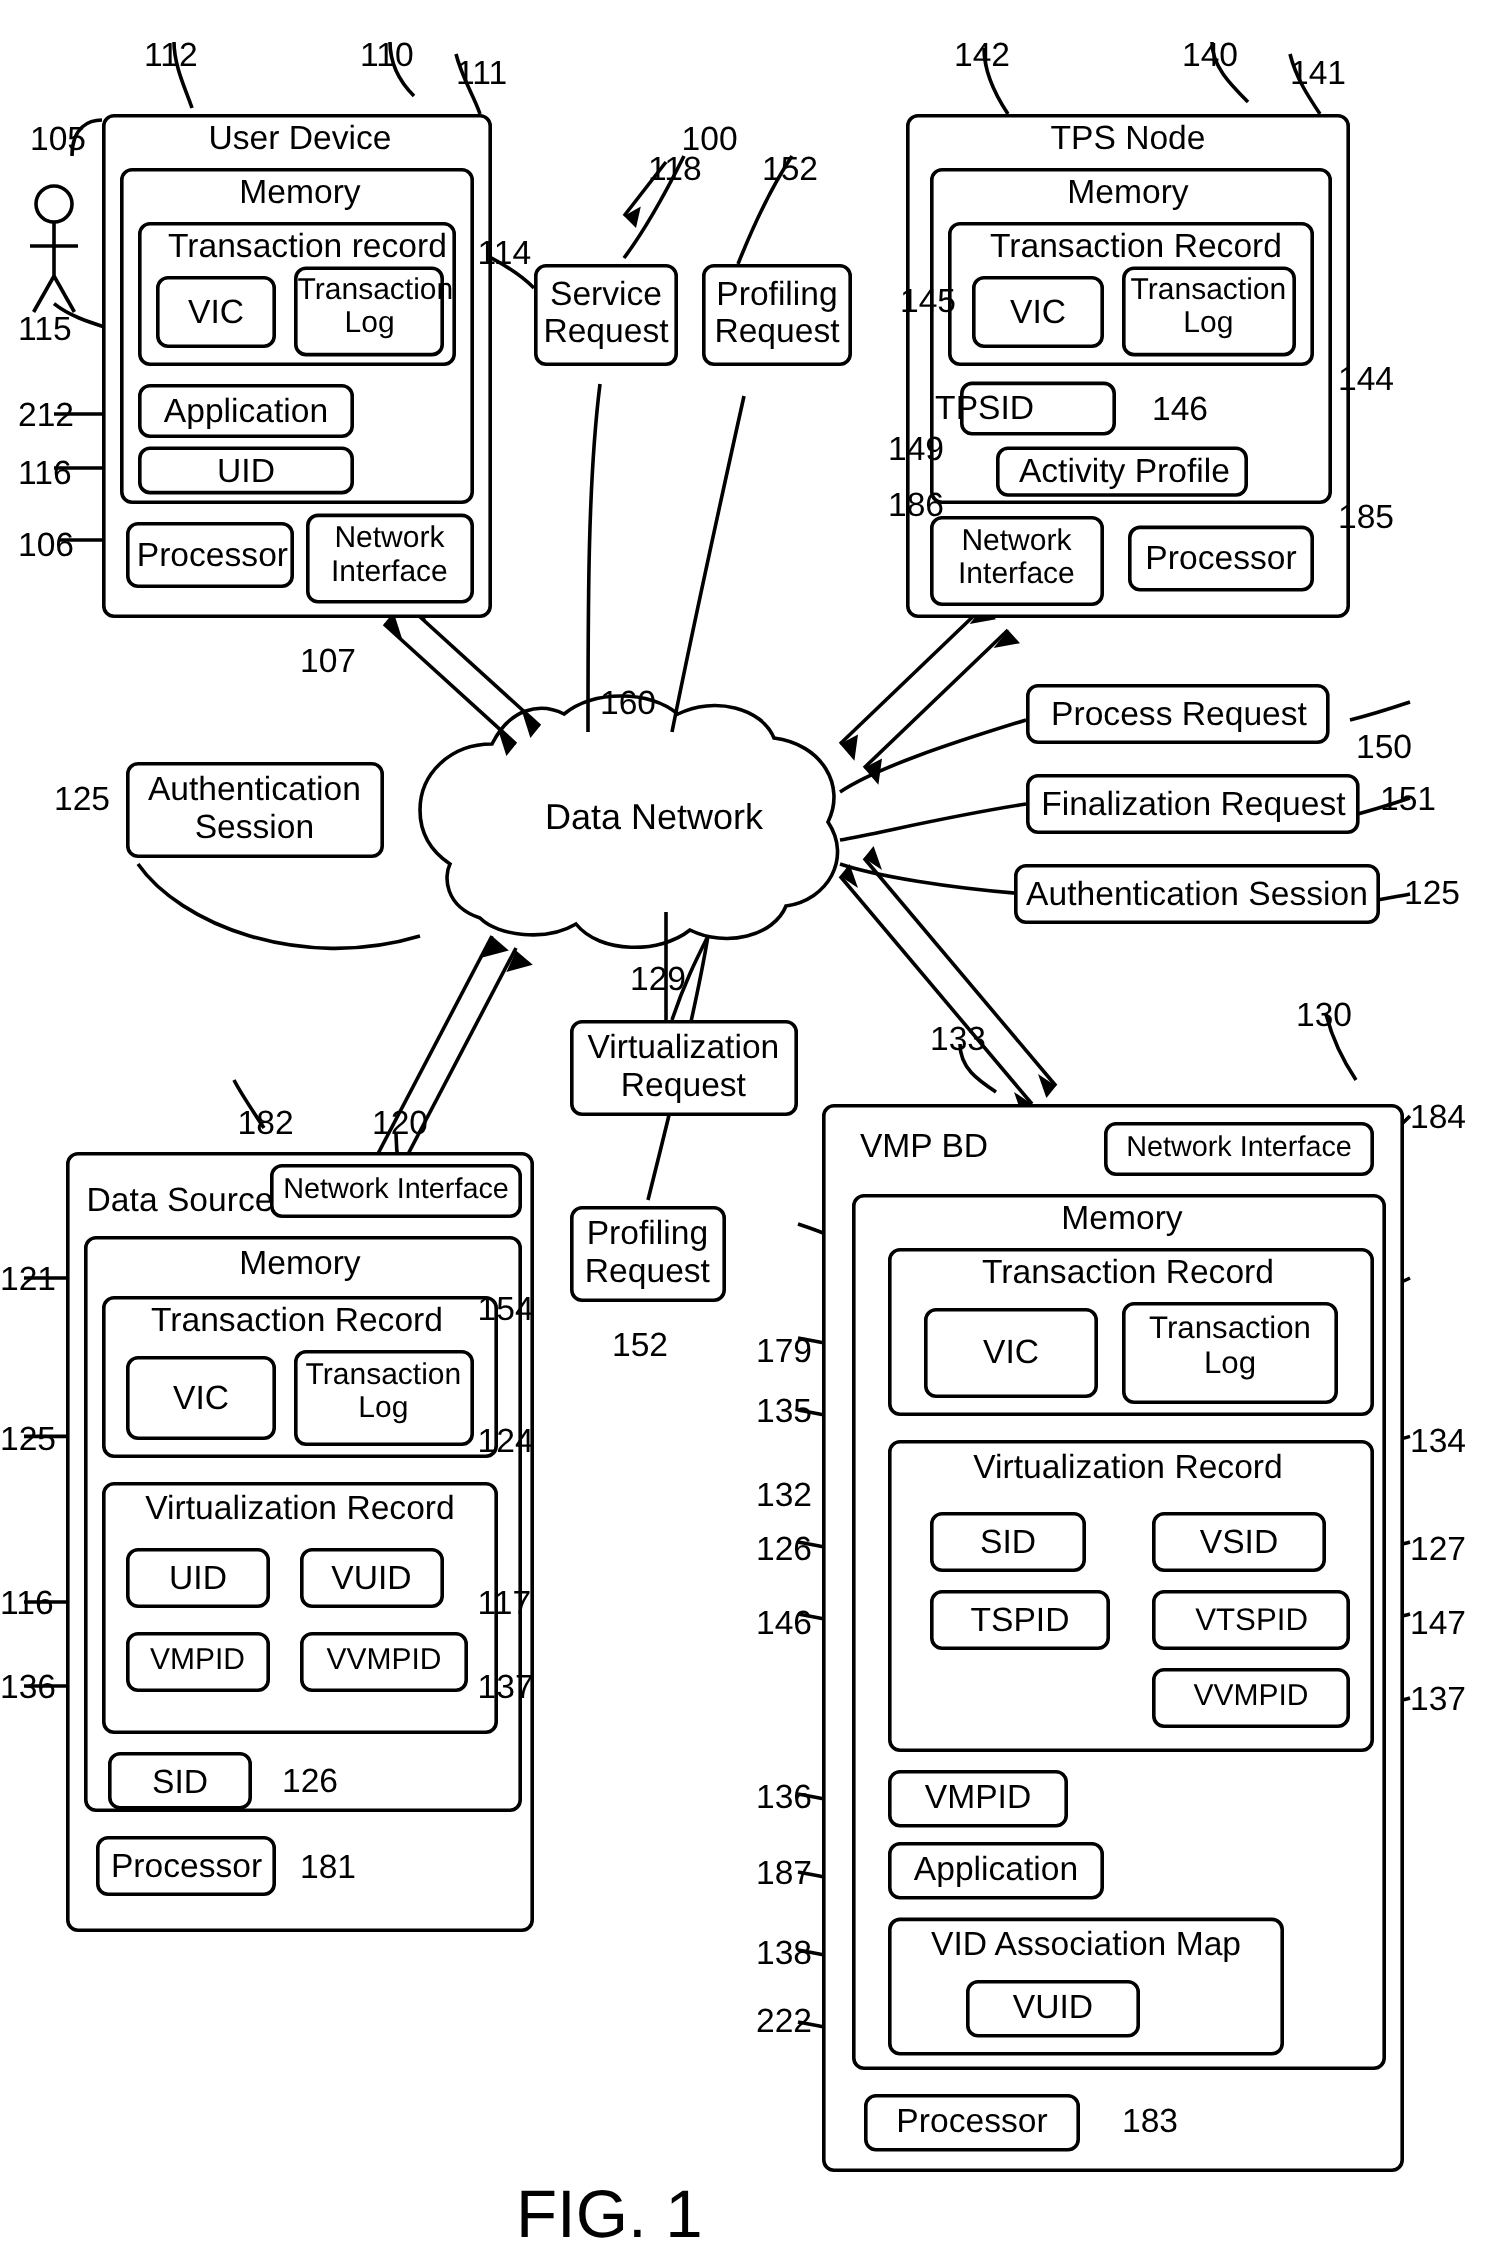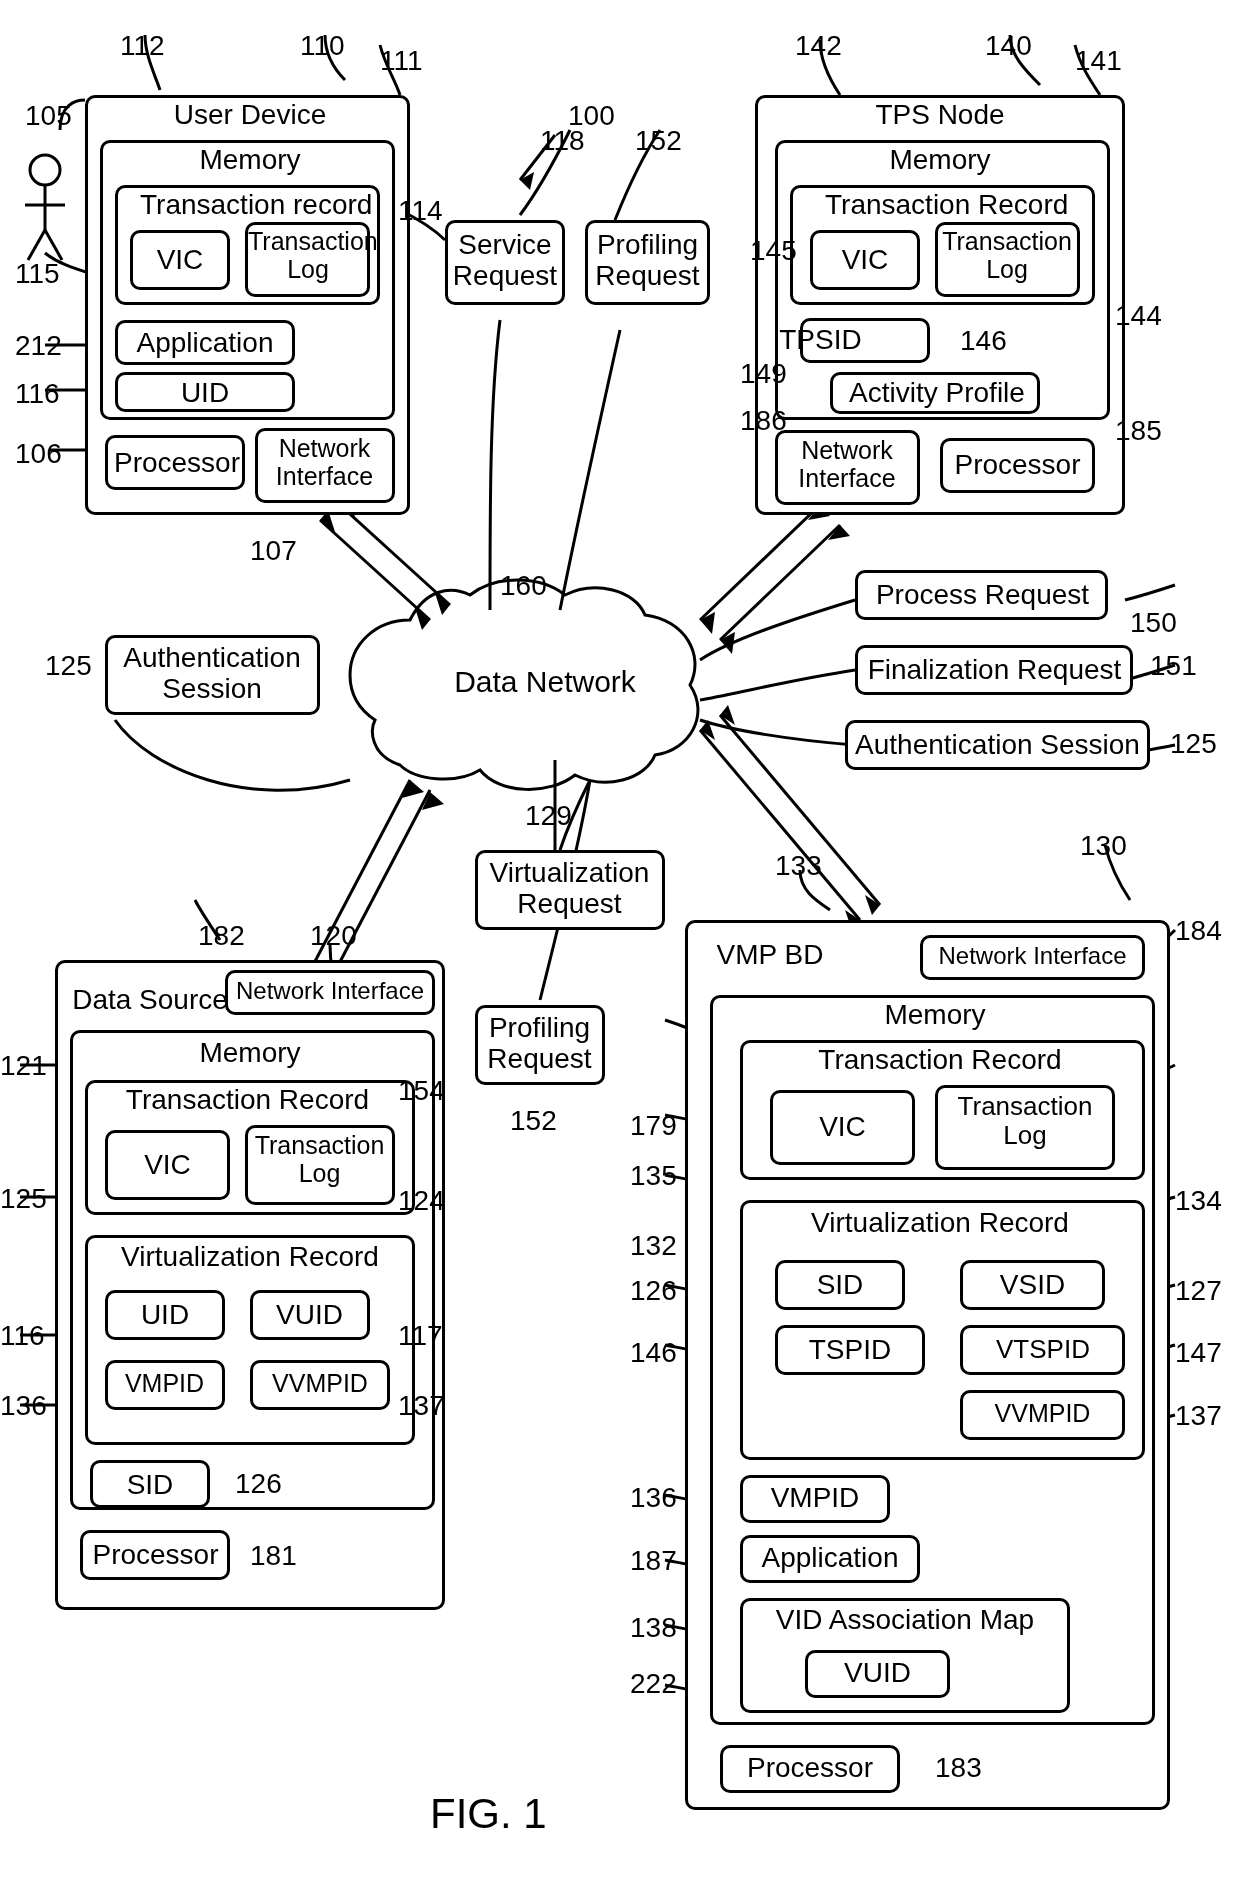--- a/index.html
+++ b/index.html
@@ -29,23 +29,24 @@
     color: #000;
     white-space: pre;
   }
   .ref {
     position: absolute;
     font-size: 28px;
     color: #000;
   }
   .fig {
     position: absolute;
-    font-size: 42px;
+    font-size: 56px;
     font-weight: 400;
     color: #000;
+    margin-top: 22px;
   }
   svg { position:absolute; left:0; top:0; }
   .sline { stroke:#000; stroke-width:3; fill:none; }
   .sfill { fill:#000; }
 </style>
 </head>
 <body>
 
 <div id="stage">
 

